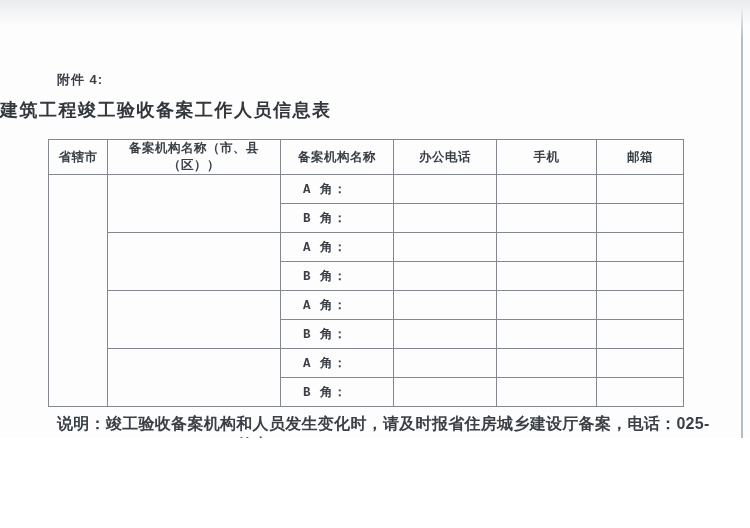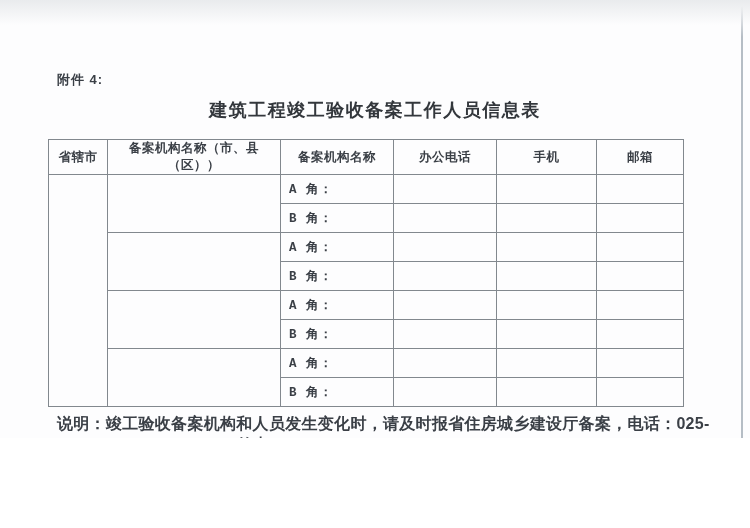--- a/index.html
+++ b/index.html
@@ -51,21 +51,21 @@
     left: 57px; top: 71px;
     font-size: 13px;
     font-weight: 700;
     letter-spacing: 1px;
     color: #3a3f46;
   }
   .doc-title {
     position: absolute;
     left: 0; top: 98px;
     width: 750px;
-    text-align: center;
+    text-align: left;
     font-size: 18px;
     font-weight: 700;
     letter-spacing: 1.5px;
     color: #33373c;
   }
   table.staff-table {
     position: absolute;
     left: 48px; top: 139px;
     width: 635px;
     border-collapse: collapse;
@@ -84,21 +84,21 @@
     height: 31px;
     text-align: center;
     vertical-align: middle;
     letter-spacing: 0.5px;
   }
   table.staff-table td {
     height: 29px;
     vertical-align: middle;
   }
   td.role-cell {
-    padding-left: 8px;
+    padding-left: 22px;
     font-size: 12px;
     letter-spacing: 1px;
   }
   .note-line {
     position: absolute;
     left: 57px; top: 414px;
     font-size: 16px;
     font-weight: 600;
     letter-spacing: 0.3px;
     color: #3a3f46;

